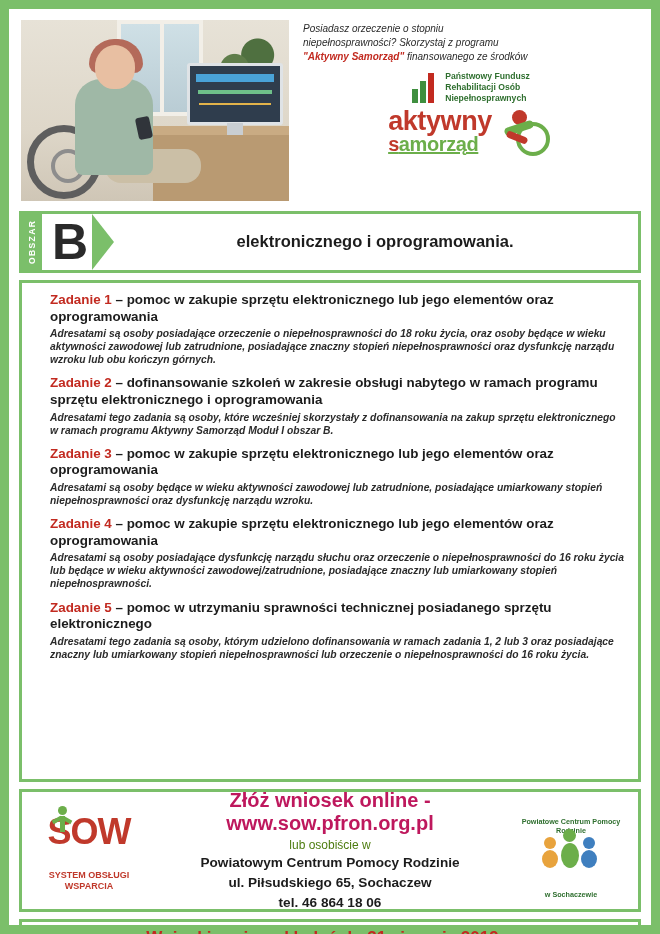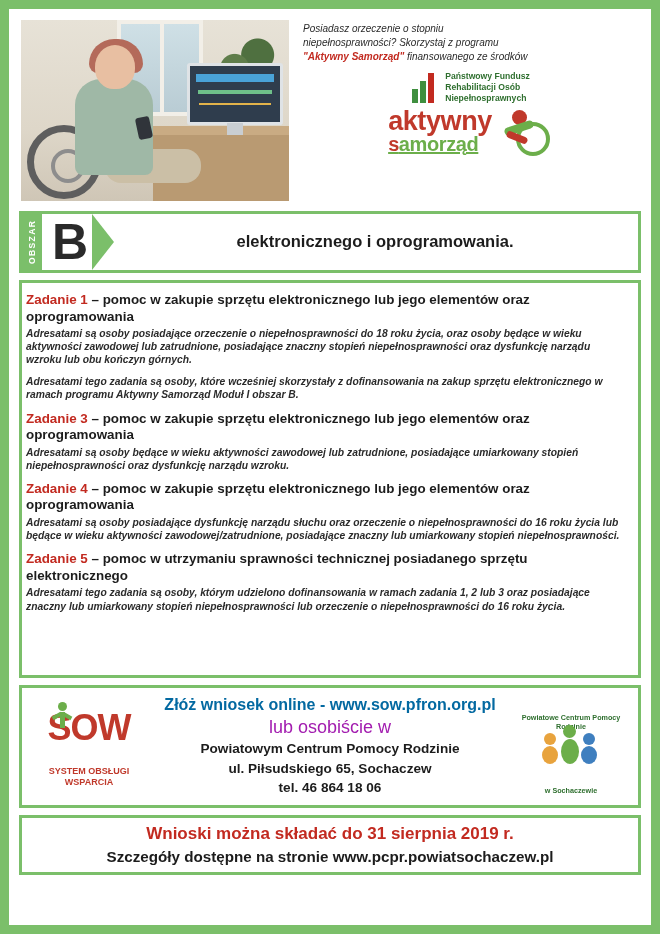--- a/index.html
+++ b/index.html
@@ -162,22 +162,22 @@
     font-weight: bold;
     color: #1c1c1c;
     line-height: 1.2;
     padding: 0 8px 0 6px;
   }
 
   
   .tasks {
     margin: 7px 10px 0 10px;
     border: 3px solid #7bbf6a;
-    padding: 9px 12px 10px 4px;
-    height: 398px;
+    padding: 9px 12px 10px 28px;
+    height: 502px;
     overflow: hidden;
   }
   .task { margin-bottom: 9px; }
   .task:last-child { margin-bottom: 6px; }
   .task-head {
     font-size: 13.4px;
     font-weight: bold;
     line-height: 1.24;
     color: #1c1c1c;
   }
@@ -208,22 +208,22 @@
   .sow-word {
     font-size: 36px; font-weight: bold; color: #c0392b; letter-spacing: -1px; line-height: 44px;
   }
   .sow-fig { position:absolute; left:22px; top:-4px; width:20px; height:34px; }
   .sow-fig .h { position:absolute; left:6px; top:0; width:9px; height:9px; border-radius:50%; background:#6cae4a; }
   .sow-fig .b { position:absolute; left:8px; top:10px; width:5px; height:16px; background:#6cae4a; }
   .sow-fig .a1 { position:absolute; left:0; top:12px; width:10px; height:4px; background:#6cae4a; transform:rotate(-30deg); }
   .sow-fig .a2 { position:absolute; left:10px; top:12px; width:10px; height:4px; background:#6cae4a; transform:rotate(30deg); }
   .sow-sub { font-size: 9px; font-weight: bold; color: #c0392b; line-height: 1.2; margin-top: 12px; }
   .contact-mid { flex: 1 1 auto; text-align: center; }
-  .contact-mid .l1 { font-size: 16px; font-weight: bold; color: #0369a1; }
-  .contact-mid .l2 { font-size: 18px; color: #a21caf; margin-top: 3px; }
+  .contact-mid .l1 { font-size: 20px; font-weight: bold; color: #be185d; }
+  .contact-mid .l2 { font-size: 12px; color: #4d7c0f; margin-top: 3px; }
   .contact-mid .l3 { font-size: 13.6px; font-weight: bold; color: #1c1c1c; margin-top: 2px; line-height: 1.32; }
   .pcpr {
     flex: 0 0 118px;
     position: relative;
     height: 108px;
   }
   .pcpr-ring {
     position: absolute; left: 6px; top: 4px; width: 104px; height: 100px;
     border-radius: 50%;
   }
@@ -326,20 +326,23 @@
   </div>
 
   <div class="tasks">
     <div class="task">
       <div class="task-head">
         <span class="num">Zadanie 1</span><span> – pomoc w zakupie sprzętu elektronicznego lub jego elementów oraz oprogramowania</span>
       </div>
       <div class="task-body">Adresatami są osoby posiadające orzeczenie o niepełnosprawności do 18 roku życia, oraz osoby będące w wieku aktywności zawodowej lub zatrudnione, posiadające znaczny stopień niepełnosprawności oraz dysfunkcję narządu wzroku lub obu kończyn górnych.</div>
     </div>
     <div class="task">
+      <div class="task-head">
+        <span class="num">Zadanie 2</span><span> – dofinansowanie szkoleń w zakresie obsługi nabytego w ramach programu sprzętu elektronicznego i oprogramowania</span>
+      </div>
       <div class="task-body">Adresatami tego zadania są osoby, które wcześniej skorzystały z dofinansowania na zakup sprzętu elektronicznego w ramach programu Aktywny Samorząd Moduł I obszar B.</div>
     </div>
     <div class="task">
       <div class="task-head">
         <span class="num">Zadanie 3</span><span> – pomoc w zakupie sprzętu elektronicznego lub jego elementów oraz oprogramowania</span>
       </div>
       <div class="task-body">Adresatami są osoby będące w wieku aktywności zawodowej lub zatrudnione, posiadające umiarkowany stopień niepełnosprawności oraz dysfunkcję narządu wzroku.</div>
     </div>
     <div class="task">
       <div class="task-head">

